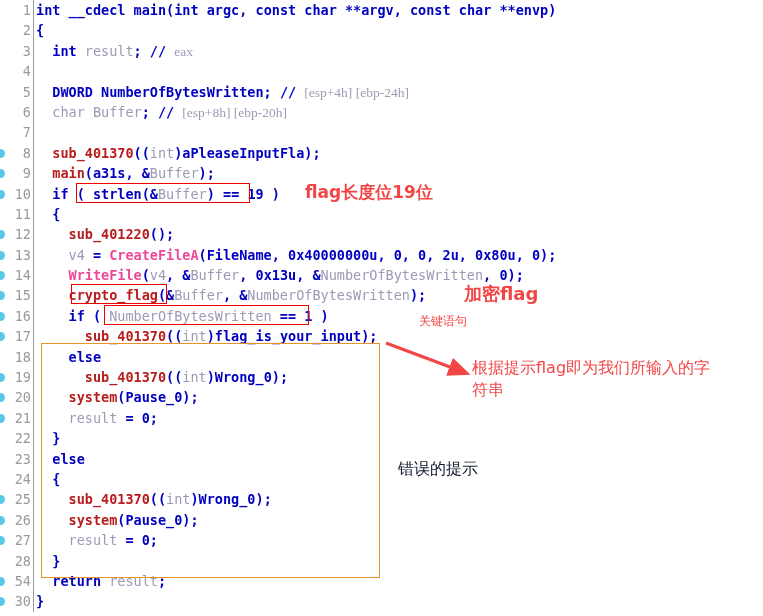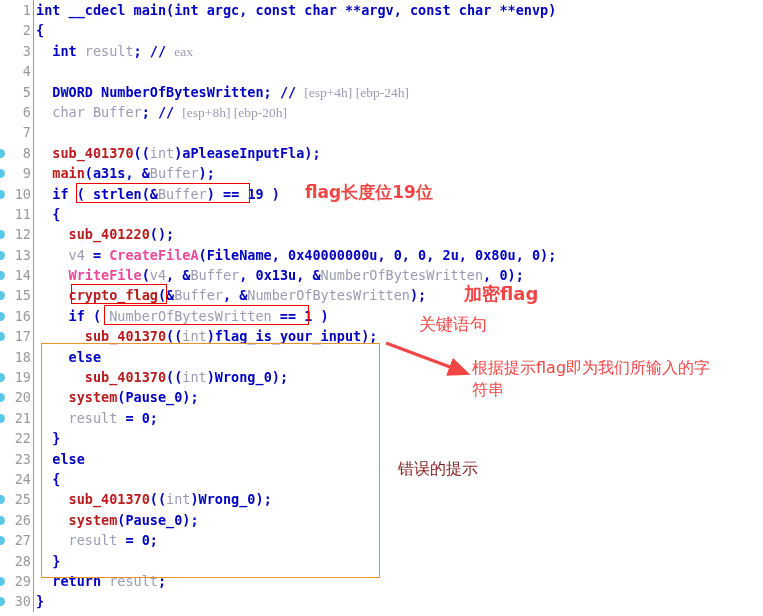--- a/index.html
+++ b/index.html
@@ -134,21 +134,21 @@
       <div class="row"><span class="bp" style="background: rgb(91, 200, 232);"></span><span class="lineno">19</span><span class="gbar"></span><span class="code"><span class="plain">      </span><span class="fn">sub_401370</span><span class="pun">((</span><span class="dim">int</span><span class="pun">)</span><span class="plain">Wrong_0</span><span class="pun">);</span></span></div>
       <div class="row"><span class="bp" style="background: rgb(91, 200, 232);"></span><span class="lineno">20</span><span class="gbar"></span><span class="code"><span class="plain">    </span><span class="fn">system</span><span class="pun">(</span><span class="plain">Pause_0</span><span class="pun">);</span></span></div>
       <div class="row"><span class="bp" style="background: rgb(91, 200, 232);"></span><span class="lineno">21</span><span class="gbar"></span><span class="code"><span class="plain">    </span><span class="dim">result</span><span class="pun"> = </span><span class="num">0</span><span class="pun">;</span></span></div>
       <div class="row"><span class="lineno">22</span><span class="gbar"></span><span class="code"><span class="pun">  }</span></span></div>
       <div class="row"><span class="lineno">23</span><span class="gbar"></span><span class="code"><span class="plain">  </span><span class="kw">else</span></span></div>
       <div class="row"><span class="lineno">24</span><span class="gbar"></span><span class="code"><span class="pun">  {</span></span></div>
       <div class="row"><span class="bp" style="background: rgb(91, 200, 232);"></span><span class="lineno">25</span><span class="gbar"></span><span class="code"><span class="plain">    </span><span class="fn">sub_401370</span><span class="pun">((</span><span class="dim">int</span><span class="pun">)</span><span class="plain">Wrong_0</span><span class="pun">);</span></span></div>
       <div class="row"><span class="bp" style="background: rgb(91, 200, 232);"></span><span class="lineno">26</span><span class="gbar"></span><span class="code"><span class="plain">    </span><span class="fn">system</span><span class="pun">(</span><span class="plain">Pause_0</span><span class="pun">);</span></span></div>
       <div class="row"><span class="bp" style="background: rgb(91, 200, 232);"></span><span class="lineno">27</span><span class="gbar"></span><span class="code"><span class="plain">    </span><span class="dim">result</span><span class="pun"> = </span><span class="num">0</span><span class="pun">;</span></span></div>
       <div class="row"><span class="lineno">28</span><span class="gbar"></span><span class="code"><span class="pun">  }</span></span></div>
-      <div class="row"><span class="bp" style="background: rgb(91, 200, 232);"></span><span class="lineno">29</span><span class="gbar"></span><span class="code"><span class="plain">  </span><span class="kw">return </span><span class="dim">result</span><span class="pun">;</span></span></div>
+      <div class="row"><span class="bp" style="background: rgb(91, 200, 232);"></span><span class="lineno">54</span><span class="gbar"></span><span class="code"><span class="plain">  </span><span class="kw">return </span><span class="dim">result</span><span class="pun">;</span></span></div>
       <div class="row"><span class="bp" style="background: rgb(91, 200, 232);"></span><span class="lineno">30</span><span class="gbar"></span><span class="code"><span class="pun">}</span></span></div>
     </div>
 
   <div id="overlay-boxes">
       <div class="redbox" style="left: 76px; top: 183px; width: 174px; height: 20px; border-color: rgb(238, 0, 0);"></div>
       <div class="redbox" style="left: 71px; top: 284px; width: 96px; height: 20px; border-color: rgb(238, 0, 0);"></div>
       <div class="redbox" style="left: 104px; top: 305px; width: 205px; height: 20px; border-color: rgb(238, 0, 0);"></div>
       <div class="orangebox" style="left: 41px; top: 343px; width: 339px; height: 235px; border-color: rgb(232, 146, 43);"></div>
     </div>
 
@@ -157,18 +157,18 @@
       <marker id="ah" markerWidth="7" markerHeight="7" refX="5.5" refY="3" orient="auto">
         <path d="M0,0 L7,3 L0,6 z" fill="#f24646"></path>
       </marker>
     </defs>
     <line id="arrow-line" x1="6" y1="6" x2="86" y2="36" stroke="#f24646" stroke-width="3.2" marker-end="url(#ah)"></line>
   </svg>
 
   <div id="anno-layer">
       <div class="anno" style="left: 262px; top: 181px; font-size: 17px; font-weight: bold; color: rgb(242, 70, 70); margin-left: 43px;">flag长度位19位</div>
       <div class="anno" style="left: 464px; top: 282px; font-size: 18px; font-weight: bold; color: rgb(242, 70, 70);">加密flag</div>
-      <div class="anno" style="left: 419px; top: 313px; font-size: 17px; font-weight: normal; color: rgb(242, 70, 70);">关键语句</div>
+      <div class="anno" style="left: 419px; top: 313px; font-size: 12px; font-weight: normal; color: rgb(242, 70, 70);">关键语句</div>
       <div class="anno multi" style="left: 472px; top: 357px; font-size: 16px; font-weight: normal; color: rgb(242, 70, 70);">根据提示flag即为我们所输入的字符串</div>
-      <div class="anno" style="left: 398px; top: 458px; font-size: 16px; font-weight: normal; color: #7f1d1d;">错误的提示</div>
+      <div class="anno" style="left: 398px; top: 458px; font-size: 16px; font-weight: normal; color: #0f172a;">错误的提示</div>
     </div>
 
 </div>
 
 </body></html>

